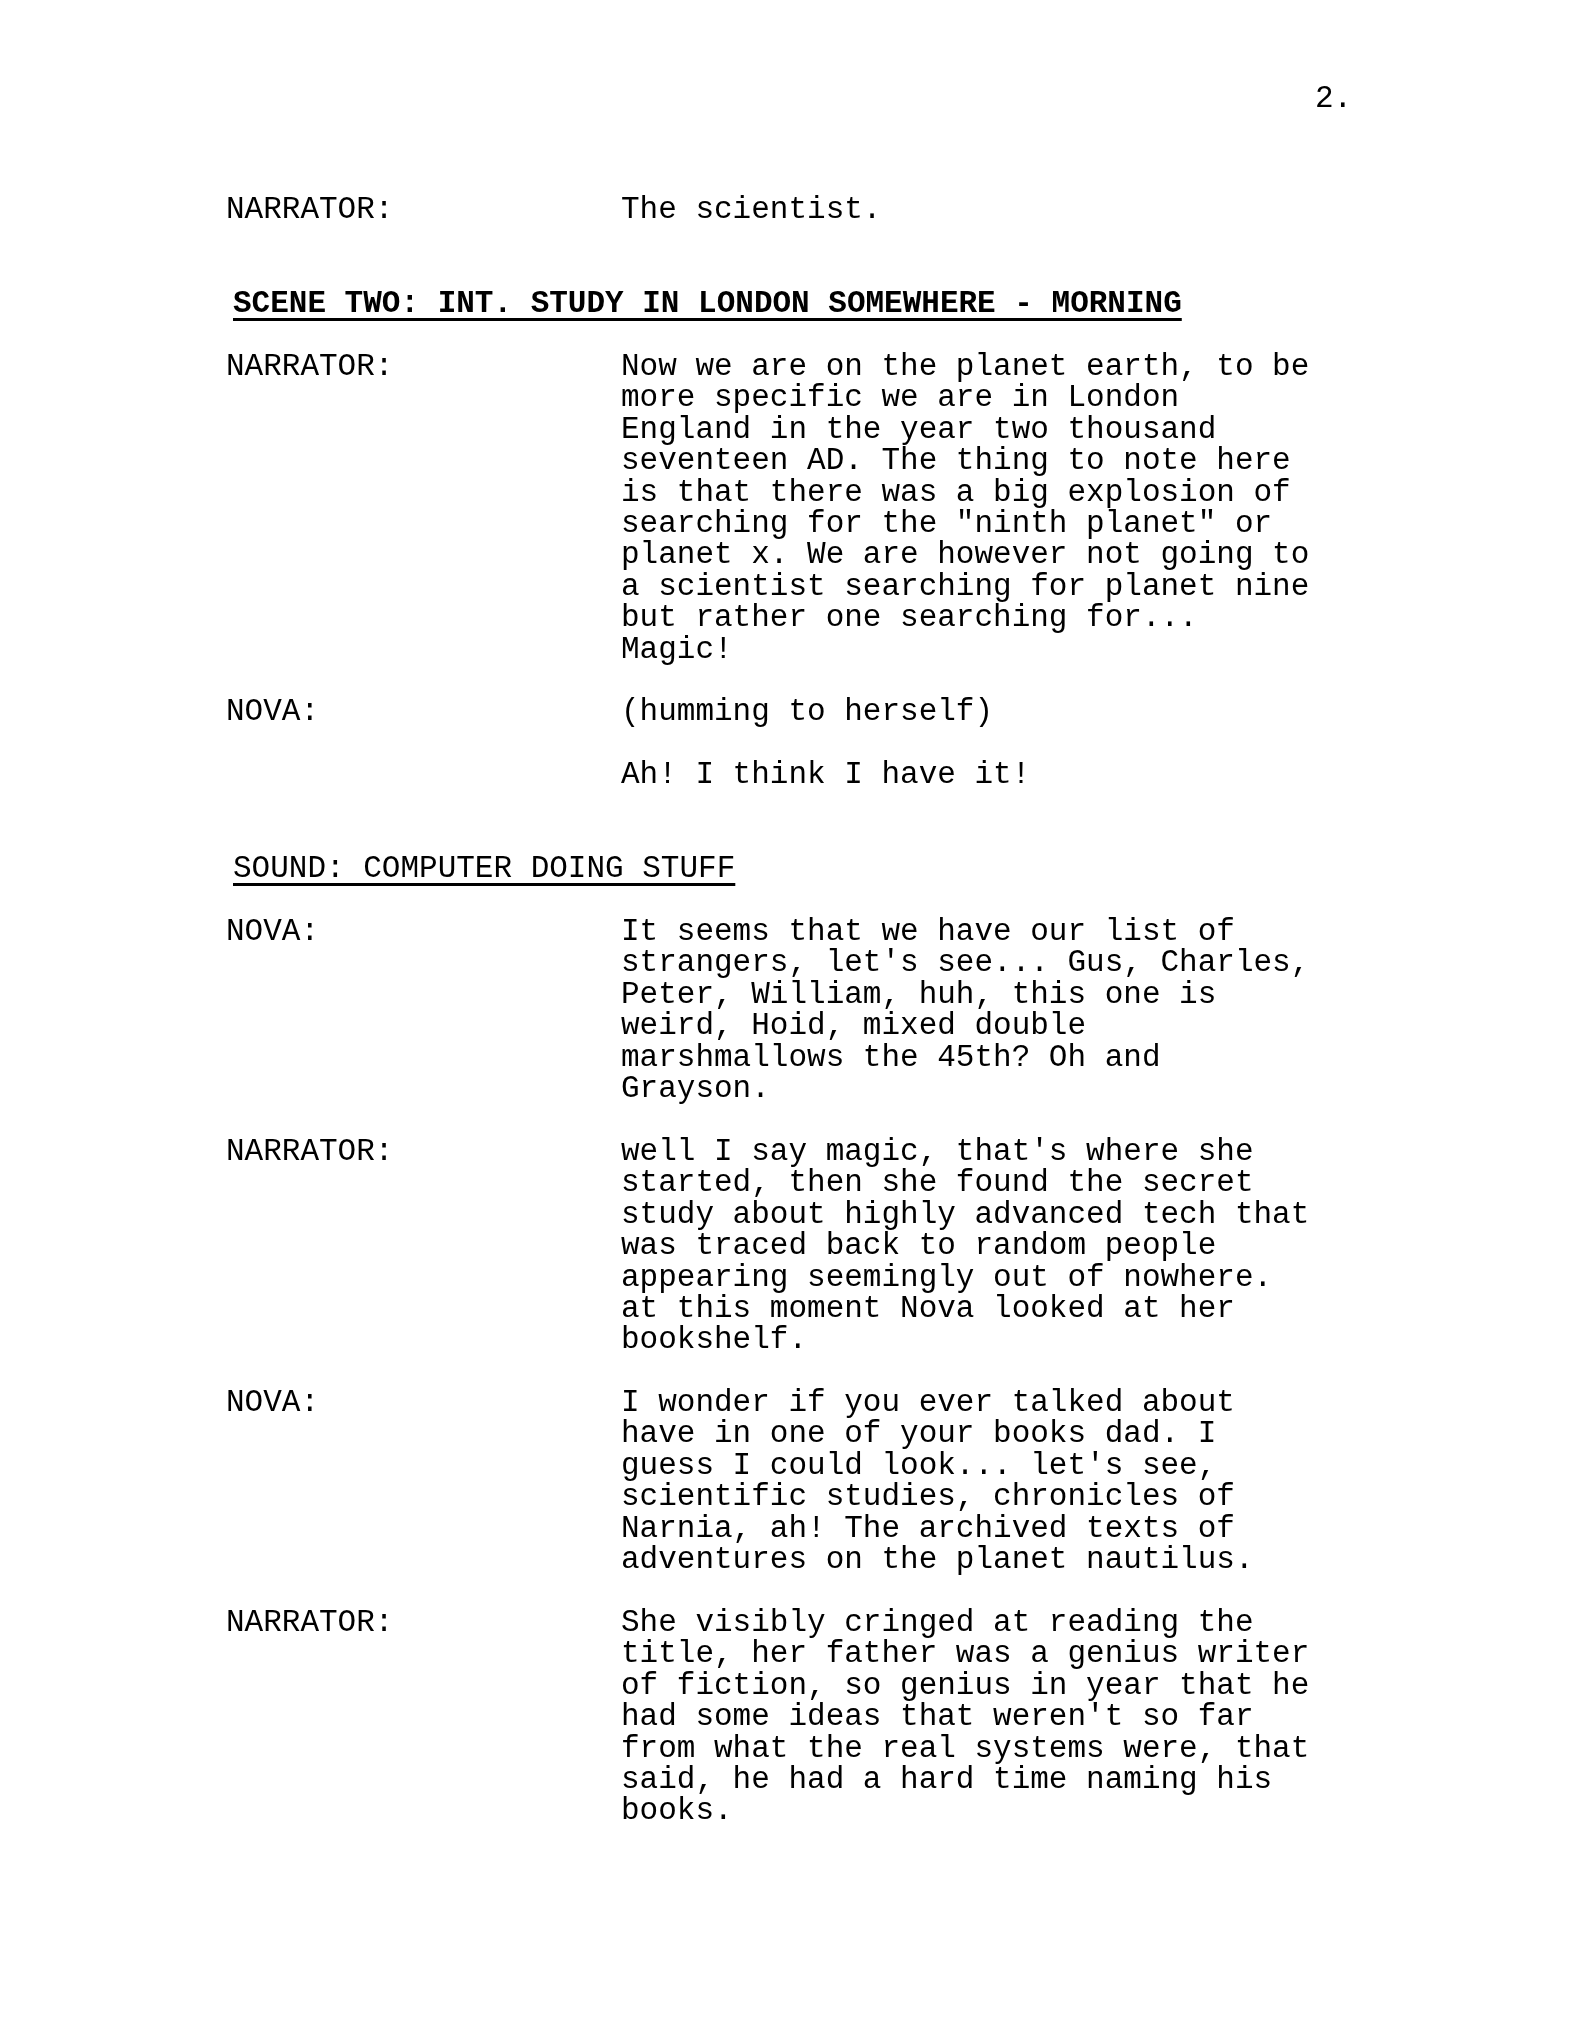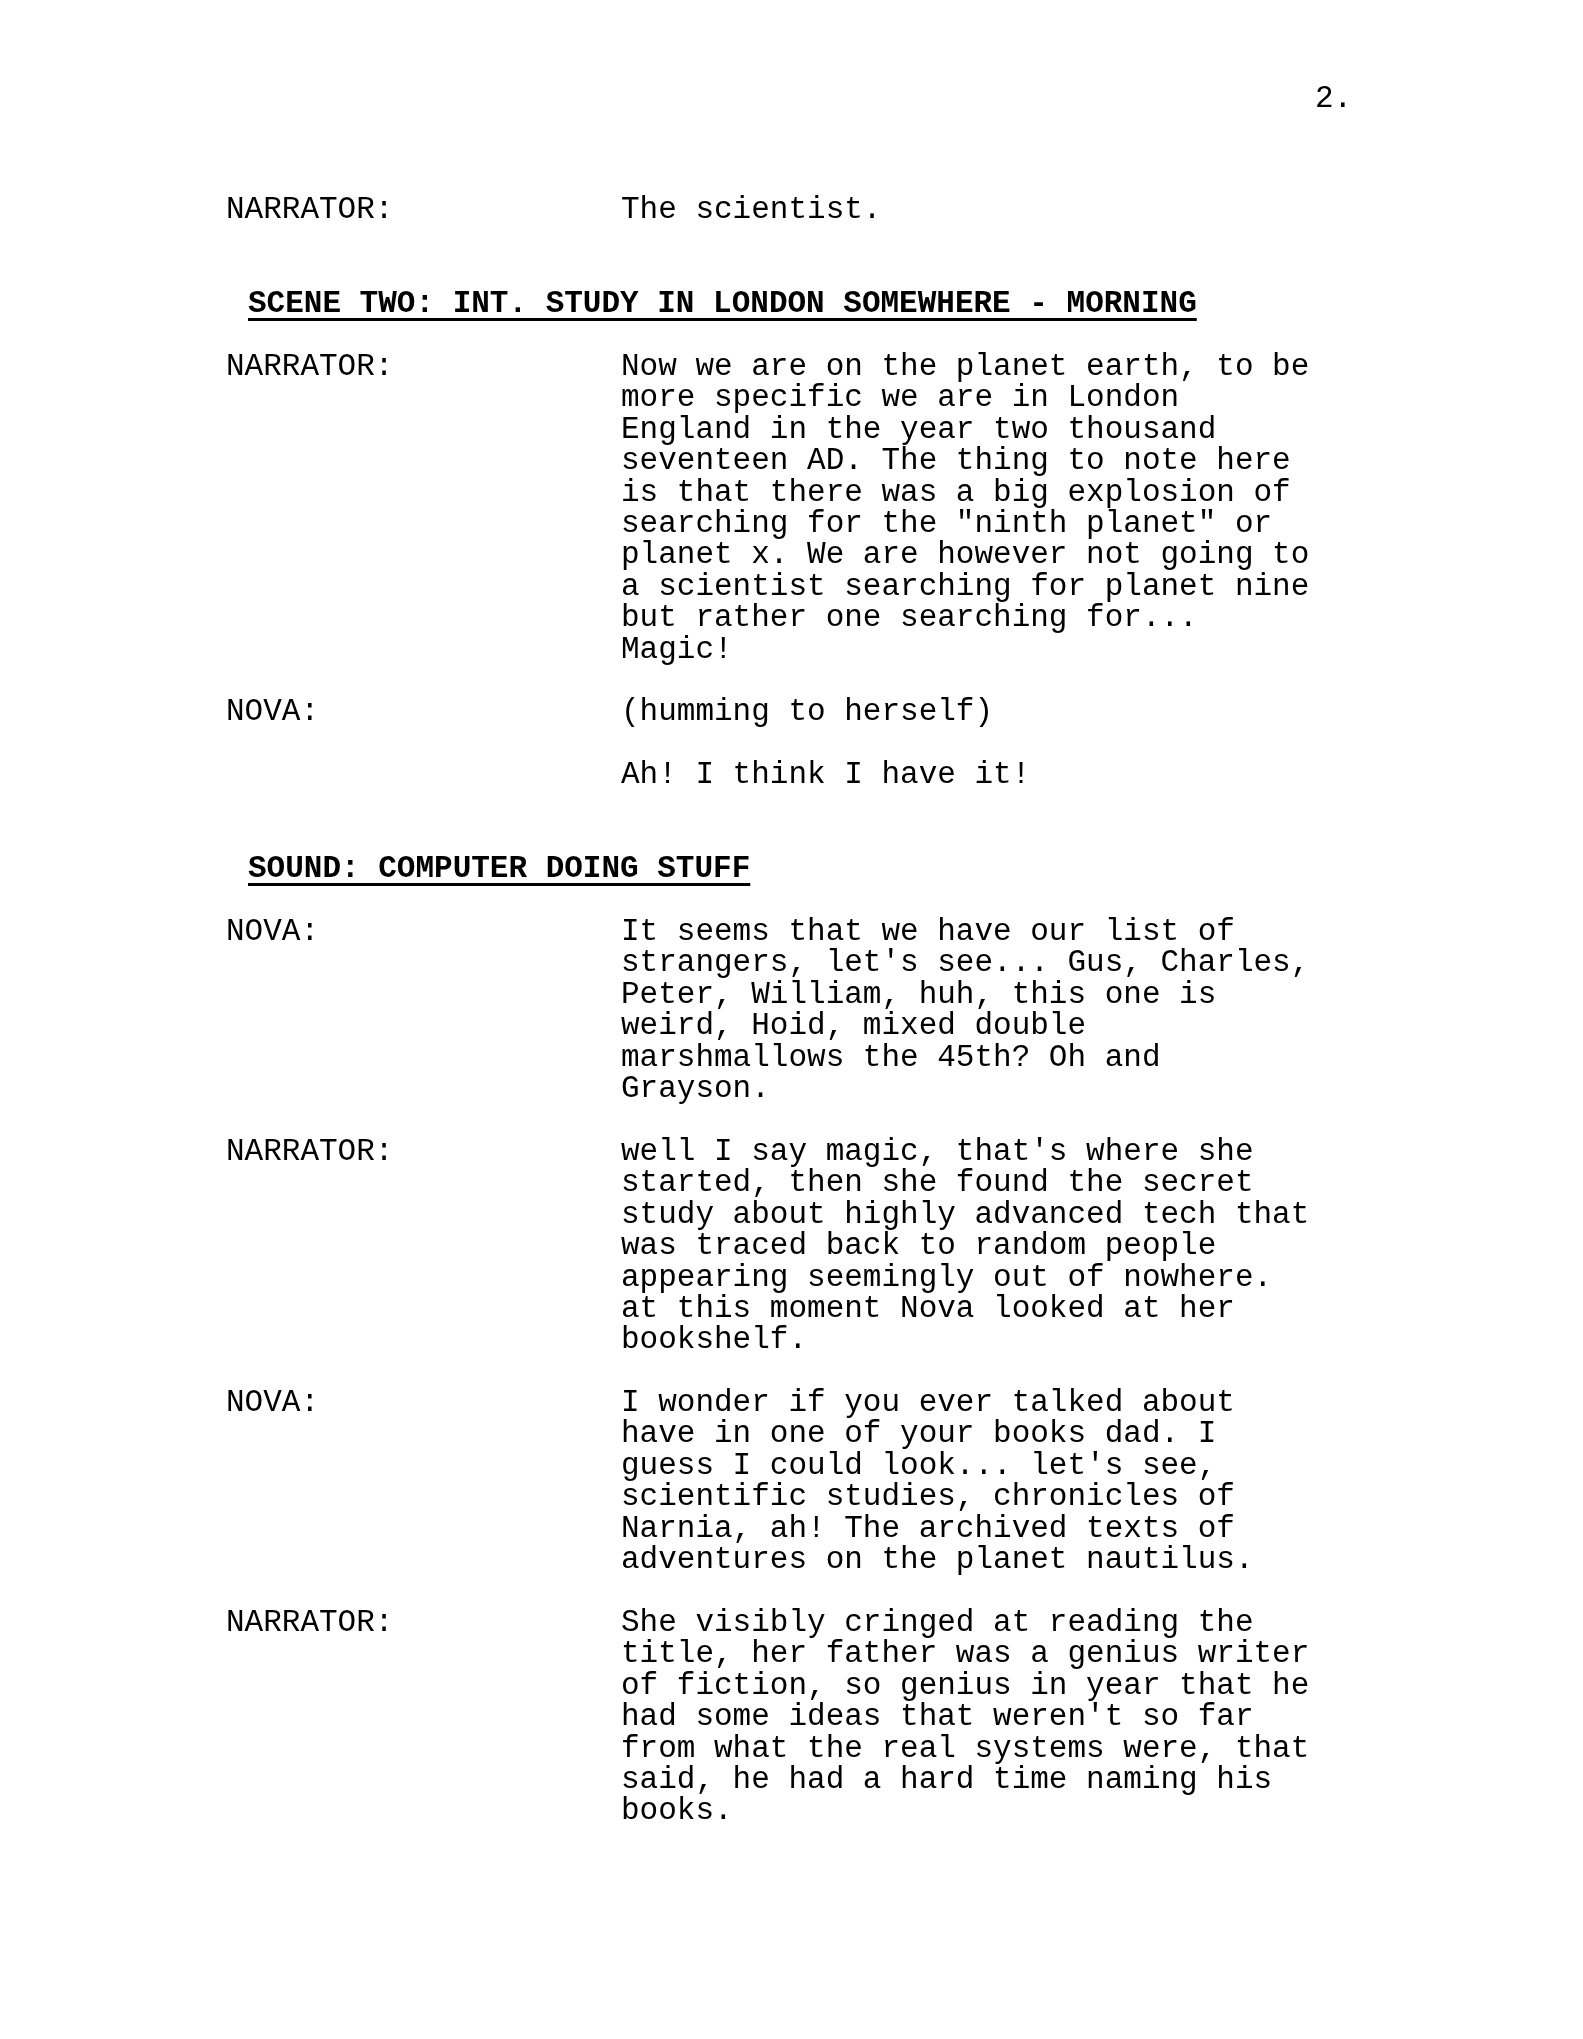--- a/index.html
+++ b/index.html
@@ -29,28 +29,28 @@
     white-space: pre;
   }
   .dialogue {
     position: absolute;
     left: 621px;
     top: 0;
     white-space: pre;
   }
   .heading {
     position: absolute;
-    left: 248px;
+    left: 233px;
     white-space: pre;
     text-decoration: underline;
     text-decoration-thickness: 3px;
     text-underline-offset: 6px;
   }
   .scene-heading { font-weight: bold; }
-  .sound-heading { font-weight: bold; text-align: center; }
+  .sound-heading { font-weight: normal; text-align: center; }
 </style>
 </head>
 <body>
 
 <div class="page">
 
   <div class="page-number">2.</div>
 
   <div class="row" style="top:194px">
     <span class="speaker">NARRATOR:</span>

